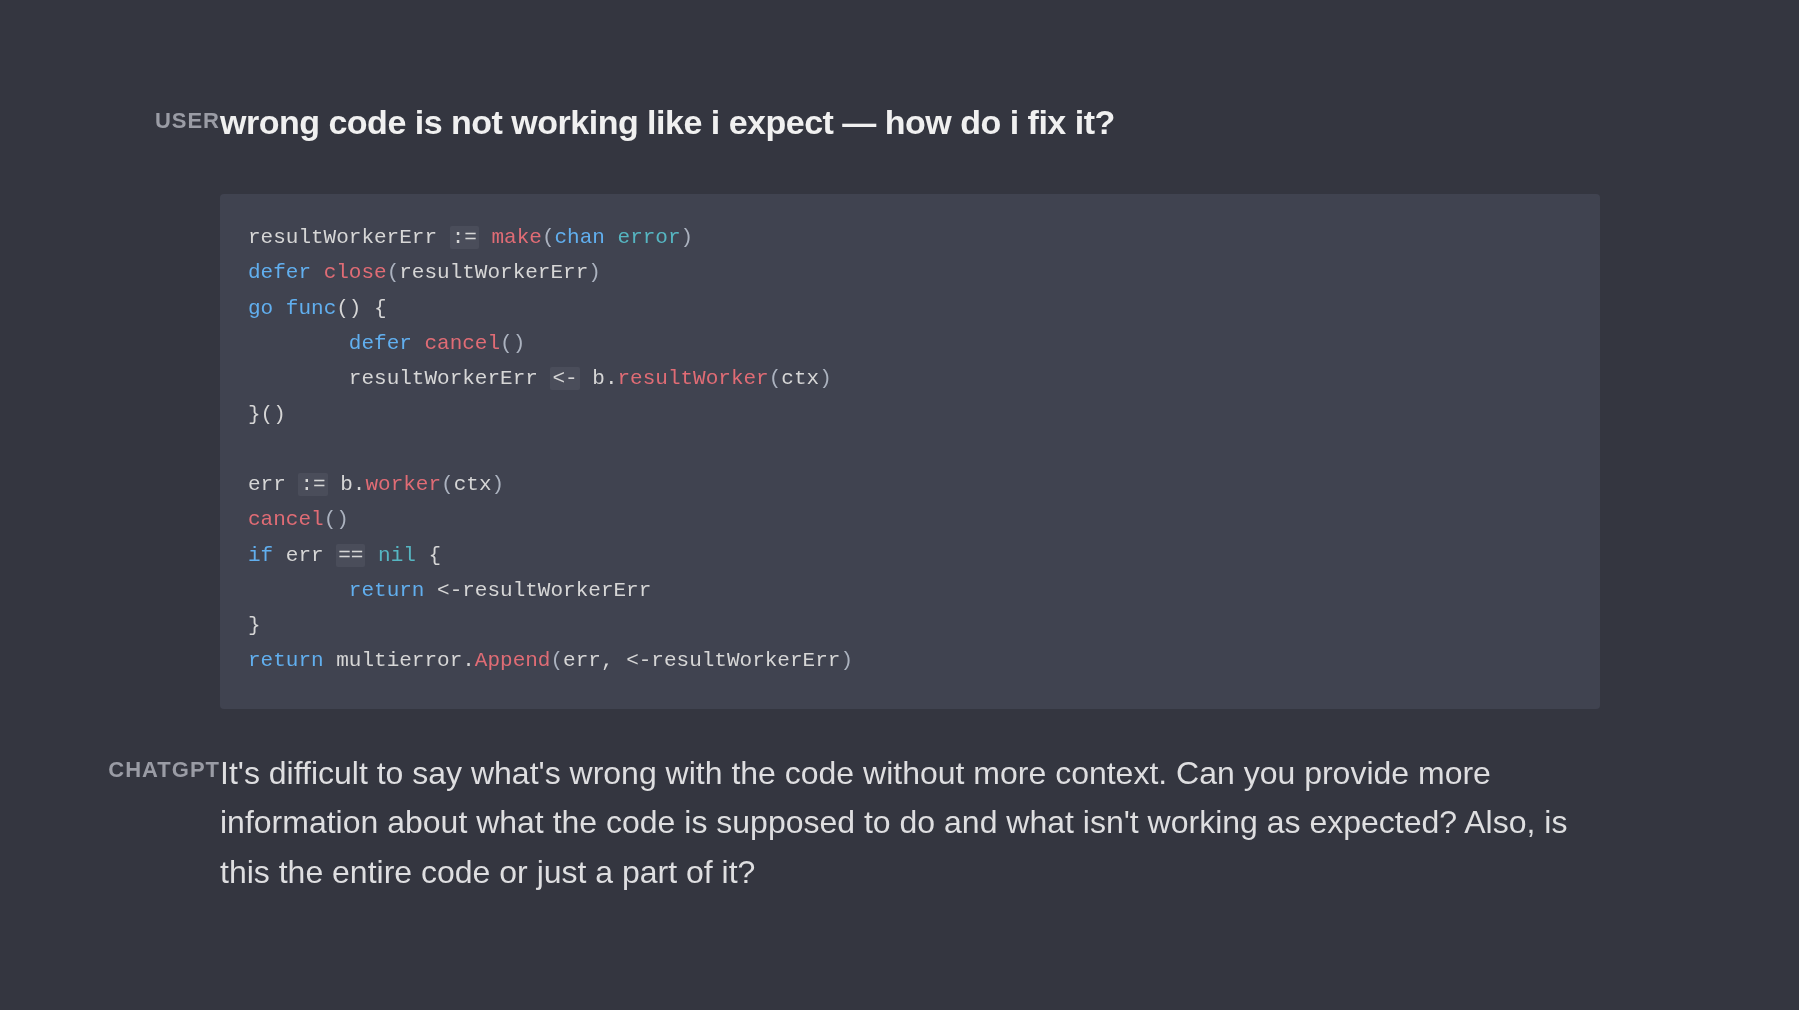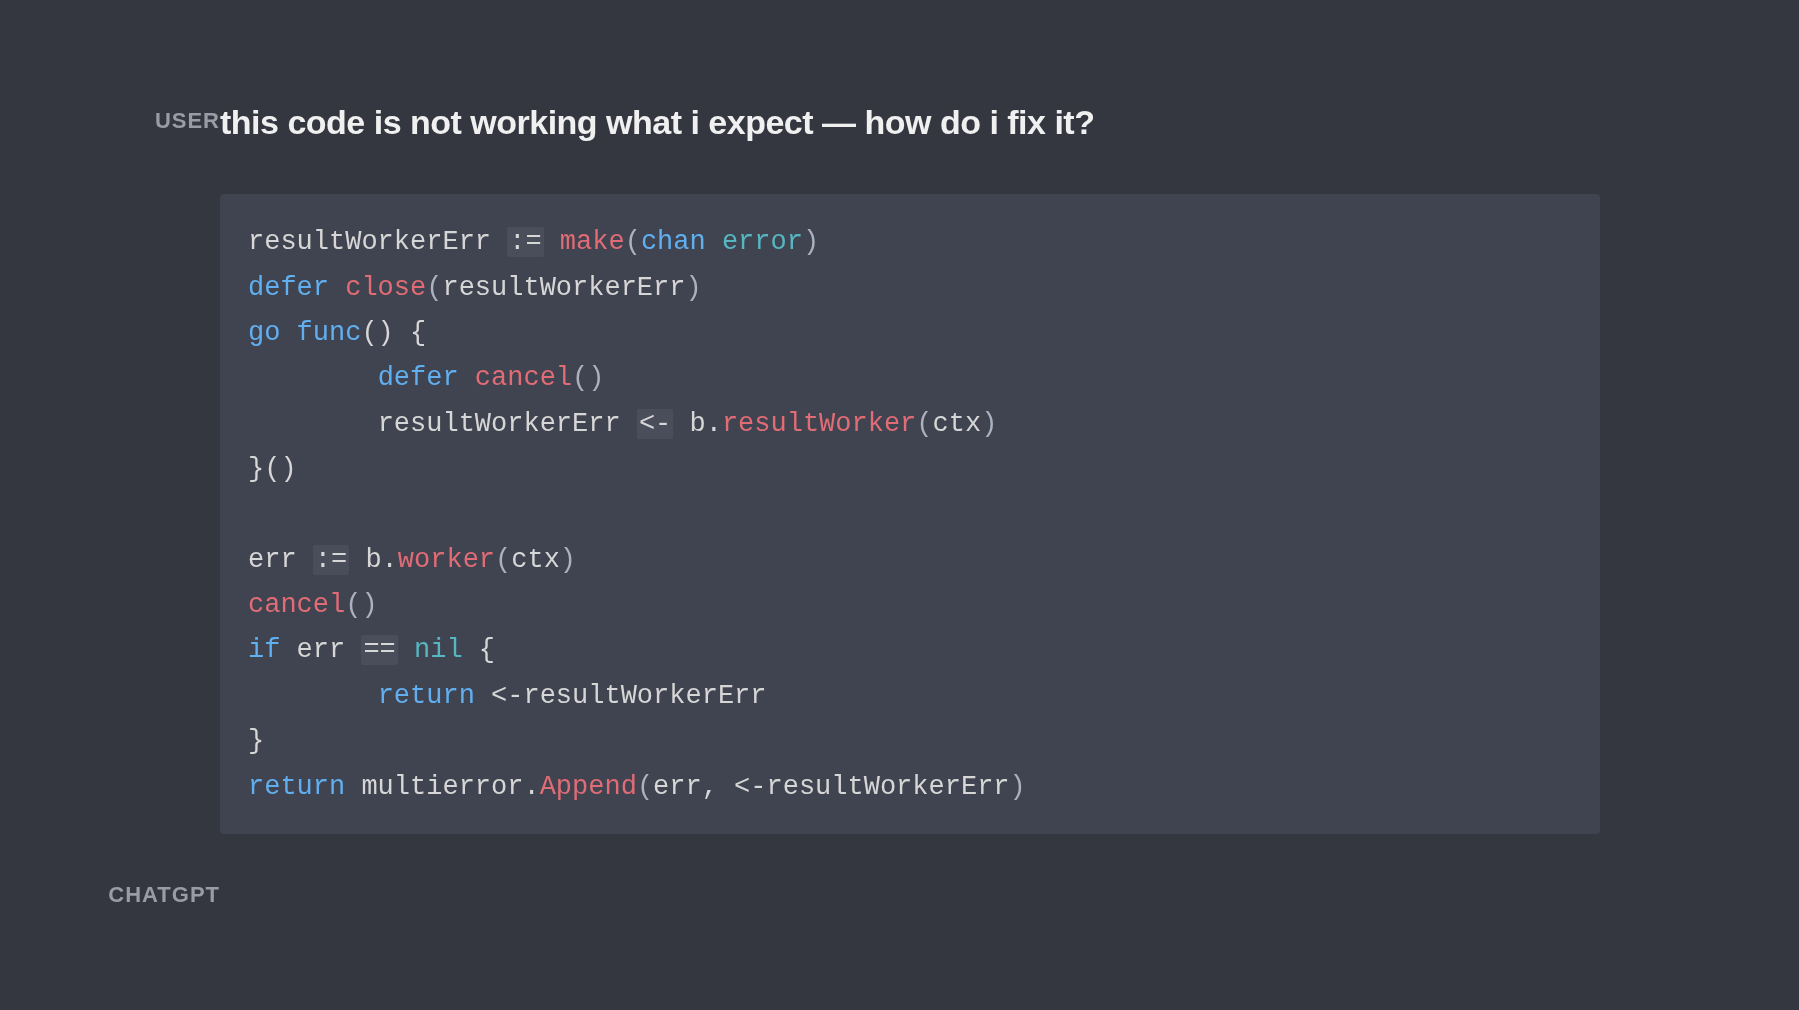--- a/index.html
+++ b/index.html
@@ -38,23 +38,23 @@
     font-size: 34px;
     font-weight: 700;
     color: #f0f0f0;
     line-height: 1.3;
     margin-bottom: 50px;
     letter-spacing: -0.5px;
   }
   .code-block {
     background: #404350;
     border-radius: 4px;
-    padding: 26px 28px 24px 28px;
+    padding: 26px 28px 30px 28px;
     font-family: "SFMono-Regular", Consolas, "Liberation Mono", Menlo, monospace;
-    font-size: 27px;
+    font-size: 21px;
     line-height: 1.68;
     color: #d6d6d6;
     white-space: pre;
     overflow: auto;
     margin-bottom: 0;
   }
   .code-block .kw-red   { color: #e06c75; }
   .code-block .kw-blue  { color: #61afef; }
   .code-block .kw-green { color: #56b6c2; }
   .code-block .kw-teal  { color: #56b6c2; }
@@ -70,36 +70,39 @@
   }
 </style>
 </head>
 <body>
 
 <div class="container">
 
   <div class="row">
     <div class="role-label">USER</div>
     <div class="content">
-      <div class="user-question">this code is not working what i expect — how do i fix it?</div>
+      <div class="user-question">wrong code is not working like i expect — how do i fix it?</div>
 
       <div class="code-block"><span><span class="plain">resultWorkerErr </span><span class="op">:=</span> <span class="kw-red">make</span><span class="paren">(</span><span class="kw-blue">chan</span><span> </span><span class="kw-teal">error</span><span class="paren">)</span></span>
 <span><span class="kw-blue">defer</span><span> </span><span class="kw-red">close</span><span class="paren">(</span><span class="plain">resultWorkerErr</span><span class="paren">)</span></span>
 <span><span class="kw-blue">go</span><span> </span><span class="kw-blue">func</span><span class="plain">() {</span></span>
 <span><span>        </span><span class="kw-blue">defer</span><span> </span><span class="kw-red">cancel</span><span class="paren">()</span></span>
 <span><span>        </span><span class="plain">resultWorkerErr </span><span class="op">&lt;-</span><span class="plain"> b.</span><span class="kw-red">resultWorker</span><span class="paren">(</span><span class="plain">ctx</span><span class="paren">)</span></span>
 <span class="plain">}()</span>
 <span class="plain"></span>
 <span><span class="plain">err </span><span class="op">:=</span><span class="plain"> b.</span><span class="kw-red">worker</span><span class="paren">(</span><span class="plain">ctx</span><span class="paren">)</span></span>
 <span><span class="kw-red">cancel</span><span class="paren">()</span></span>
 <span><span class="kw-blue">if</span><span class="plain"> err </span><span class="op">==</span><span> </span><span class="kw-green">nil</span><span class="plain"> {</span></span>
 <span><span>        </span><span class="kw-blue">return</span><span class="plain"> &lt;-resultWorkerErr</span></span>
 <span class="plain">}</span>
 <span><span class="kw-blue">return</span><span class="plain"> multierror.</span><span class="kw-red">Append</span><span class="paren">(</span><span class="plain">err</span><span class="plain">, </span><span class="plain">&lt;-resultWorkerErr</span><span class="paren">)</span></span></div>
 
     </div>
   </div>
 
   <div class="row">
     <div class="role-label">CHATGPT</div>
+    <div class="content">
+      <div class="assistant-text">It's difficult to say what's wrong with the code without more context. Can you provide more information about what the code is supposed to do and what isn't working as expected? Also, is this the entire code or just a part of it?</div>
+    </div>
   </div>
 
 </div>
 
 </body></html>

